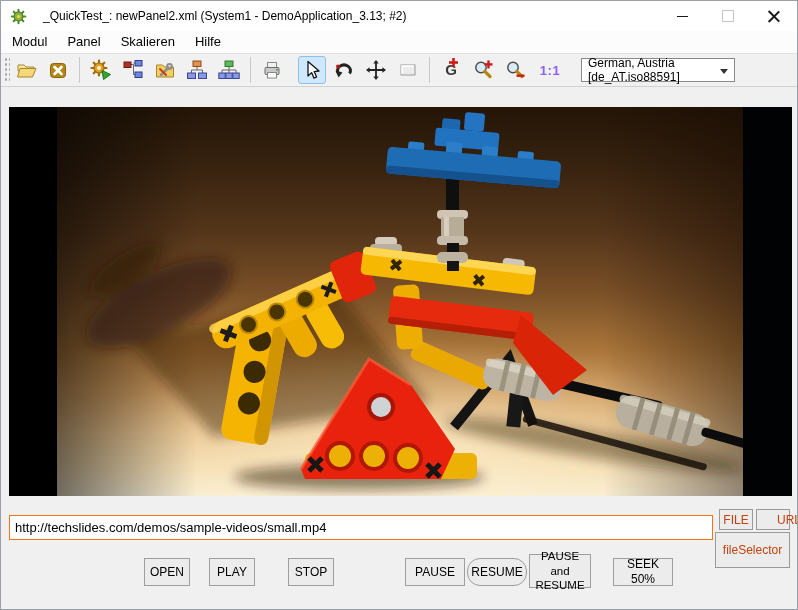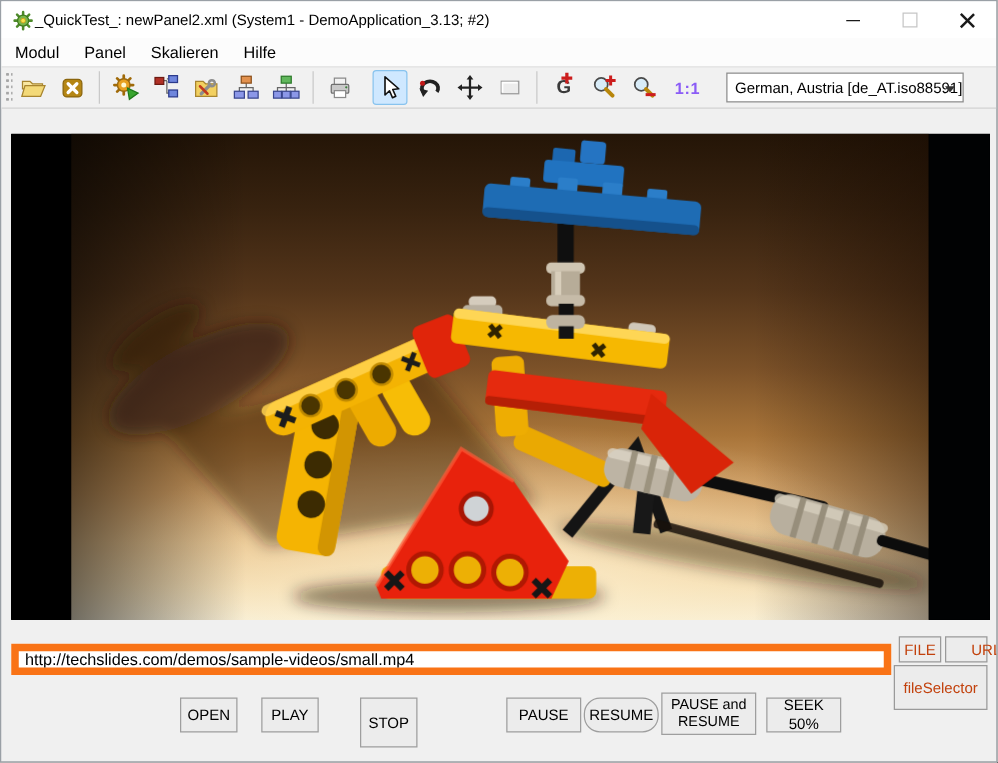--- a/index.html
+++ b/index.html
@@ -4,21 +4,21 @@
 <style>
   html,body{margin:0;padding:0;background:#d8d8d8;}
   .window{
     position:relative;width:798px;height:610px;background:#f0f0f0;
     border:1px solid #9aa0a6;box-sizing:border-box;overflow:hidden;
     font-family:"Liberation Sans",sans-serif;color:#000;
   }
   
   .titlebar{position:absolute;top:0;left:0;right:0;height:30px;background:#ffffff;display:flex;align-items:center;}
   .app-icon{width:17px;height:17px;margin-left:9px;flex:0 0 auto;}
-  .title-text{margin-left:1px;font-size:12px;white-space:nowrap;}
+  .title-text{margin-left:16px;font-size:12px;white-space:nowrap;}
   .win-controls{position:absolute;right:0;top:0;height:30px;display:flex;}
   .win-btn{width:46px;height:30px;display:flex;align-items:center;justify-content:center;}
   .min-glyph{width:11px;height:1px;background:#1a1a1a;}
   .max-glyph{width:10px;height:10px;border:1px solid #c6c6c6;background:#fff;}
   .close-glyph{position:relative;width:12px;height:12px;}
   .close-glyph::before,.close-glyph::after{content:"";position:absolute;left:5px;top:-1px;width:1.6px;height:15px;background:#1a1a1a;}
   .close-glyph::before{transform:rotate(45deg);}
   .close-glyph::after{transform:rotate(-45deg);}
   
   .menubar{position:absolute;top:30px;left:0;right:0;height:22px;background:#fcfcfc;display:flex;padding-left:1px;}
@@ -27,46 +27,46 @@
   .toolbar{position:absolute;top:52px;left:0;right:0;height:34px;background:#f1f1f1;
     border-top:1px solid #e2e2e2;border-bottom:1px solid #d2d2d2;display:flex;align-items:center;box-sizing:border-box;}
   .grip{width:6px;height:26px;margin-left:3px;background-image:radial-gradient(circle,#a6a6a6 1px,transparent 1.4px);background-size:4px 5px;}
   .tbtn{width:26px;height:26px;margin:0 2px;display:flex;align-items:center;justify-content:center;border:1px solid transparent;border-radius:3px;}
   .tbtn.selected{background:#cfe8ff;border:1px solid #88c3ee;}
   .tsep{width:1px;height:26px;background:#c9c9c9;margin:0 5px;}
   .glabel{font-weight:bold;font-size:15px;color:#3a3a3a;line-height:1;}
   .gwrap{position:relative;}
   .gplus{position:absolute;right:-1px;top:-3px;width:9px;height:9px;}
   .ratio{font-weight:bold;font-size:13px;color:#8b5cf6;letter-spacing:0.5px;}
-  .combo{margin-left:12px;width:190px;height:24px;box-sizing:border-box;border:1px solid #8a8a8a;background:#fff;
+  .combo{margin-left:12px;width:154px;height:24px;box-sizing:border-box;border:1px solid #8a8a8a;background:#fff;
     display:flex;align-items:center;font-size:12px;padding-left:6px;position:relative;}
   .combo-arrow{position:absolute;right:6px;top:10px;width:0;height:0;border-left:4px solid transparent;border-right:4px solid transparent;border-top:5px solid #333;}
   
   .video-panel{position:absolute;top:106px;left:8px;width:783px;height:389px;background:#000;}
   .video-panel svg{display:block;}
   
   .url-input{position:absolute;top:514px;left:8px;width:704px;height:25px;box-sizing:border-box;
-    border:6px solid #f97316;background:#fff;font-family:"Liberation Sans",sans-serif;font-size:13px;padding:0 5px;}
+    border:1px solid #f97316;background:#fff;font-family:"Liberation Sans",sans-serif;font-size:13px;padding:0 5px;}
   .sbtn{position:absolute;box-sizing:border-box;background:#ececec;border:1px solid #9a9a9a;
     font-family:"Liberation Sans",sans-serif;font-size:12px;color:#c2410c;display:flex;align-items:center;justify-content:center;padding:0;cursor:default;}
   .btn-file{left:718px;top:508px;width:34px;height:21px;}
   .btn-url{left:755px;top:508px;width:31px;height:21px;padding-left:32px;}
   .btn-fileselector{left:714px;top:531px;width:75px;height:36px;}
   
   .tpbtn{position:absolute;box-sizing:border-box;background:#ececec;border:1px solid #9e9e9e;
     font-family:"Liberation Sans",sans-serif;font-size:12px;color:#000;display:flex;align-items:center;justify-content:center;
     text-align:center;line-height:1.25;padding:0 2px;cursor:default;}
   .tpbtn.two-line{font-size:11.5px;}
   .btn-openautoplay{left:57px;top:553px;width:66px;height:34px;}
   .btn-open{left:143px;top:557px;width:46px;height:28px;}
   .btn-play{left:208px;top:557px;width:46px;height:28px;}
-  .btn-stop{left:287px;top:557px;width:46px;height:40px;}
+  .btn-stop{left:287px;top:557px;width:46px;height:28px;}
   .btn-pause{left:404px;top:557px;width:60px;height:28px;}
   .btn-resume{left:466px;top:557px;width:60px;height:28px;border-radius:13px;}
-  .btn-pauseresume{left:528px;top:553px;width:76px;height:34px;}
+  .btn-pauseresume{left:528px;top:553px;width:62px;height:34px;}
   .btn-seek{left:602px;top:557px;width:60px;height:28px;margin-left:10px;}
 </style>
 </head>
 <body>
 
 <div class="window">
 
   <div class="titlebar">
     <svg class="app-icon" viewBox="0 0 20 20">
       <g stroke="#4e8a2a" stroke-width="2.4" stroke-linecap="round">

